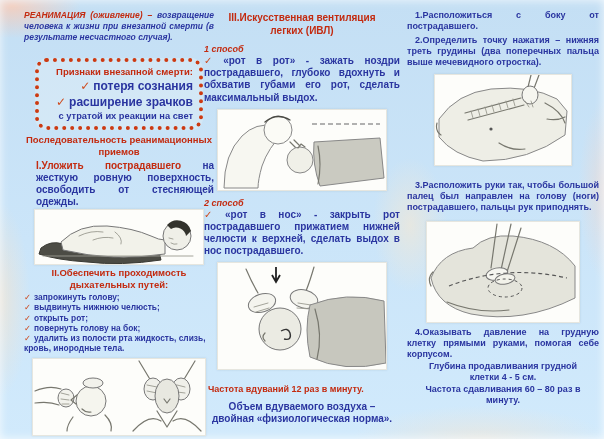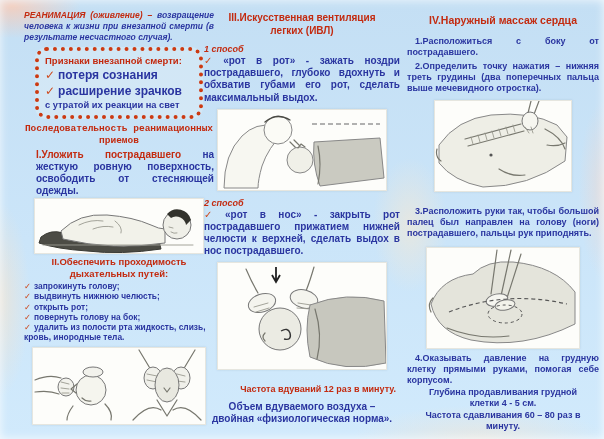--- a/index.html
+++ b/index.html
@@ -19,41 +19,41 @@
   #col-left  { left:24px;   width:190px; }
   #col-mid   { left:204px; width:196px; }
   #col-right { left:407px; width:192px; }
 
   .red  { color:#c32b10; }
   .chk  { color:#cf4a1c; margin-right:3px; }
 
   .intro { margin:10px 0 0 0; font-size:8.5px; line-height:1.3; font-style:italic; text-align:justify; color:#2a35a0; }
 
   .signs-box {
-    margin:4px auto 0 auto; width:148px;
+    margin:15px auto 0 auto; width:148px;
     border:4px dotted #cc3a12; border-radius:12px;
-    padding:4px 6px; text-align:left;
+    padding:4px 6px; text-align:right;
     background:rgba(255,255,248,.22);
   }
   .signs-title { font-size:9.5px; color:#c32b10; margin:0 0 2px 0; }
   .signs-item  { font-size:12px; color:#2a35a0; line-height:1.3; }
   .signs-footer{ font-size:9.3px; color:#2a35a0; line-height:1.3; }
 
-  .seq-title { margin:4px 0 0 0; font-size:9.5px; color:#c32b10; text-align:center; line-height:1.25;font-family:Liberation Mono, monospace; }
+  .seq-title { margin:4px 0 0 0; font-size:9.5px; color:#c32b10; text-align:center; line-height:1.25; }
   .step1 { margin:2px 0 0 12px; font-size:10px; line-height:1.18; text-align:justify; color:#2a35a0; }
   .step2-title { margin:2px 0 1px 0; font-size:9.5px; color:#c32b10; text-align:center; line-height:1.25; }
   .check-list { margin:0; }
   .check-item { font-size:8.4px; color:#2a35a0; line-height:1.22; text-align:left; }
 
   .fig { display:block; margin:2px auto 0 auto; background:#fdfdfa; border:1px solid #e6e6df; box-shadow:0 0 2px rgba(120,140,160,.25); }
 
   .ivl-title { margin:12px auto 0 auto; max-width:172px; font-size:10px; color:#c32b10; text-align:center; line-height:1.25; }
   .method-label { margin:7px 0 0 0; font-size:9px; color:#c32b10; font-style:italic; }
   .method-text { margin:1px 0 0 0; font-size:10px; line-height:1.22; text-align:justify; color:#2a35a0; }
-  .note-red  { margin:14px 4px 0 4px; font-size:9px; color:#c32b10; text-align:right; line-height:1.25; }
+  .note-red  { margin:14px 4px 0 4px; font-size:9px; color:#c32b10; text-align:left; line-height:1.25; }
   .note-blue { margin:6px 4px 0 4px; font-size:10px; color:#2a35a0; text-align:center; line-height:1.25; }
 
   .massage-title { margin:14px 0 0 0; font-size:10.5px; color:#c32b10; text-align:center; }
   .m-step { margin:3px 0 0 0; font-size:9px; line-height:1.22; text-align:justify; color:#2a35a0; text-indent:8px; }
   .m-step.first { margin-top:10px; }
   .m-step.gap { margin-top:14px; }
   .m-center { margin:1px 6px 0 6px; font-size:9px; line-height:1.22; text-align:center; color:#2a35a0; }
 
   .sk { stroke:#77776e; stroke-width:1.2; fill:none; stroke-linecap:round; stroke-linejoin:round; }
   .sk-thin { stroke:#9a9a90; stroke-width:0.9; fill:none; stroke-linecap:round; }
@@ -161,21 +161,20 @@
       <path d="M66,76 q8,2 6,-6 q-2,-6 -9,-2" stroke="#333" stroke-width="1.4" fill="none"></path>
       <path d="M92,42 q36,-14 74,-4 l2,62 q-42,10 -76,-6 q-6,-28 0,-52 z" fill="#c7c7be" stroke="#888"></path>
       <path class="sk" d="M97,46 q8,26 2,50"></path>
     </svg>
 
     <div class="note-red">Частота вдуваний 12 раз в минуту.</div>
     <div class="note-blue">Объем вдуваемого воздуха – двойная «физиологическая норма».</div>
   </div>
 
   <div class="col" id="col-right">
-    <div class="massage-title">IV.Наружный массаж сердца</div>
 
     <p class="m-step first">1.Расположиться с боку от пострадавшего.</p>
     <p class="m-step">2.Определить точку нажатия – нижняя треть грудины (два поперечных пальца выше мечевидного отростка).</p>
 
     <svg class="fig" width="136" height="90" viewBox="0 0 136 90" style="margin-top:6px;">
       <path d="M4,44 q18,-26 52,-30 q40,-4 66,10 l10,12 -2,24 q-36,26 -82,26 q-30,-6 -44,-24 z" fill="#eeeee6" stroke="#888"></path>
       <path class="sk" d="M30,38 l56,-15 M33,45 l56,-15"></path>
       <path class="sk-thin" d="M36,36 l2,7 M43,34 l2,7 M50,32 l2,7 M57,30 l2,7 M64,28 l2,7 M71,26 l2,7 M78,24 l2,7"></path>
       <path class="sk" d="M96,0 l-4,16 M104,0 l-6,16"></path>
       <ellipse cx="95" cy="20" rx="8" ry="9" fill="#f6f6f0" stroke="#777"></ellipse>

